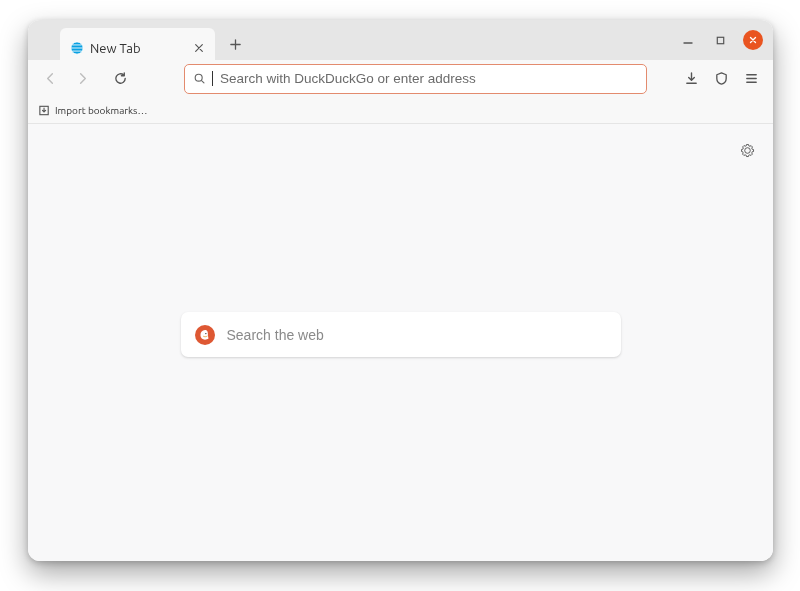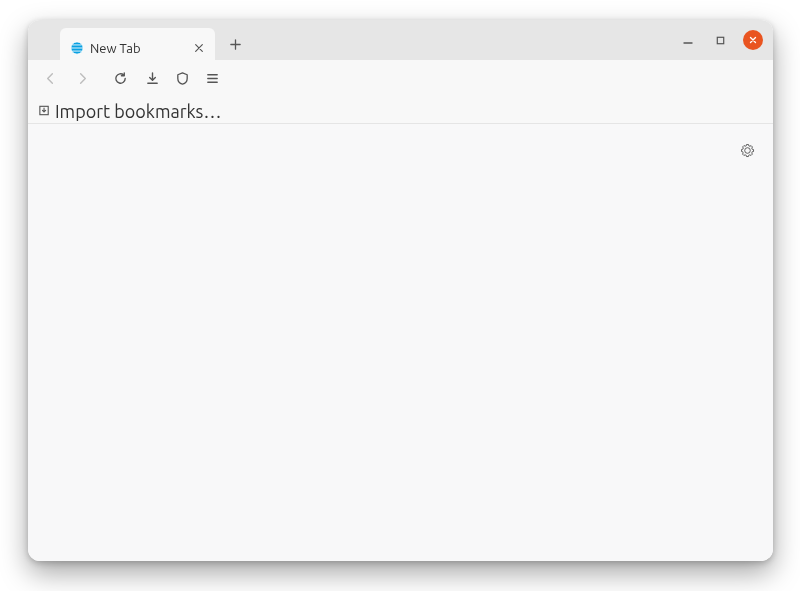--- a/index.html
+++ b/index.html
@@ -156,21 +156,21 @@
 
     
     .bookmarksbar {
       height: 26px;
       background: #f8f8f8;
       border-bottom: 1px solid #e5e5e5;
       display: flex;
       align-items: center;
       padding: 0 6px;
       gap: 6px;
-      font-size: 18px;
+      font-size: 10px;
       color: #333;
     }
     .bookmarks-item {
       display: inline-flex;
       align-items: center;
       gap: 4px;
       padding: 2px 4px;
       cursor: pointer;
       border-radius: 3px;
     }
@@ -291,20 +291,28 @@
         <path d="M6 3l5 5-5 5" fill="none" stroke="currentColor" stroke-width="1.5" stroke-linecap="round" stroke-linejoin="round"></path>
       </svg>
     </span>
     <span class="nav-btn" style="margin-left:6px;">
       <svg viewBox="0 0 16 16" width="15" height="15">
         <path d="M13 8a5 5 0 1 1-1.6-3.7" fill="none" stroke="currentColor" stroke-width="1.5" stroke-linecap="round"></path>
         <path d="M12 2v3h-3" fill="none" stroke="currentColor" stroke-width="1.5" stroke-linecap="round" stroke-linejoin="round"></path>
       </svg>
     </span>
 
+    <div class="addrbar">
+      <svg viewBox="0 0 16 16" width="13" height="13" style="color:#666;">
+        <circle cx="7" cy="7" r="4.3" fill="none" stroke="currentColor" stroke-width="1.4"></circle>
+        <path d="M10.5 10.5l3 3" stroke="currentColor" stroke-width="1.4" stroke-linecap="round"></path>
+      </svg>
+      <span class="caret"></span>
+      <input type="text" placeholder="Search with DuckDuckGo or enter address" style="">
+    </div>
 
     <div class="right-nav">
       <span class="nav-btn">
         <svg viewBox="0 0 16 16" width="15" height="15">
           <path d="M8 2v8M5 7l3 3 3-3" fill="none" stroke="currentColor" stroke-width="1.5" stroke-linecap="round" stroke-linejoin="round"></path>
           <path d="M3 13h10" stroke="currentColor" stroke-width="1.5" stroke-linecap="round"></path>
         </svg>
       </span>
       <span class="nav-btn">
         <svg viewBox="0 0 16 16" width="15" height="15">
@@ -329,15 +337,25 @@
     </span>
   </div>
 
   <div class="content">
     <span class="content-gear">
       <svg viewBox="0 0 20 20" width="17" height="17">
         <path d="M10 6.7a3.3 3.3 0 1 0 0 6.6 3.3 3.3 0 0 0 0-6.6zM17 11.2l-1.5.3a5.8 5.8 0 0 1-.6 1.4l.9 1.3-1.7 1.7-1.3-.9a5.8 5.8 0 0 1-1.4.6l-.3 1.5H8.8l-.3-1.5a5.8 5.8 0 0 1-1.4-.6l-1.3.9-1.7-1.7.9-1.3a5.8 5.8 0 0 1-.6-1.4L3 11.2V8.8l1.5-.3c.1-.5.3-1 .6-1.4l-.9-1.3 1.7-1.7 1.3.9c.4-.3.9-.5 1.4-.6L8.8 3h2.4l.3 1.5c.5.1 1 .3 1.4.6l1.3-.9 1.7 1.7-.9 1.3c.3.4.5.9.6 1.4l1.5.3v2.4z" fill="none" stroke="currentColor" stroke-width="1.1"></path>
       </svg>
     </span>
 
+    <div class="center-search">
+      <span class="ddg-logo">
+        <svg viewBox="0 0 20 20" width="14" height="14">
+          <path d="M10 3c2 0 3.2 1 3.7 2.4.5 1.5.4 5.6 1.3 9.6-1.2 1-3 1.7-5 1.7-3.6 0-6.5-2.6-6.5-6.3C3.5 6 6 3 10 3z" fill="#fff"></path>
+          <circle cx="11.2" cy="8" r="1" fill="#333"></circle>
+          <path d="M8 12c1.5.8 3.5.7 5-.3" stroke="#e09b2d" stroke-width="1.2" fill="none" stroke-linecap="round"></path>
+        </svg>
+      </span>
+      <input type="text" placeholder="Search the web" style="">
+    </div>
   </div>
 
 </div>
 
 </body></html>

